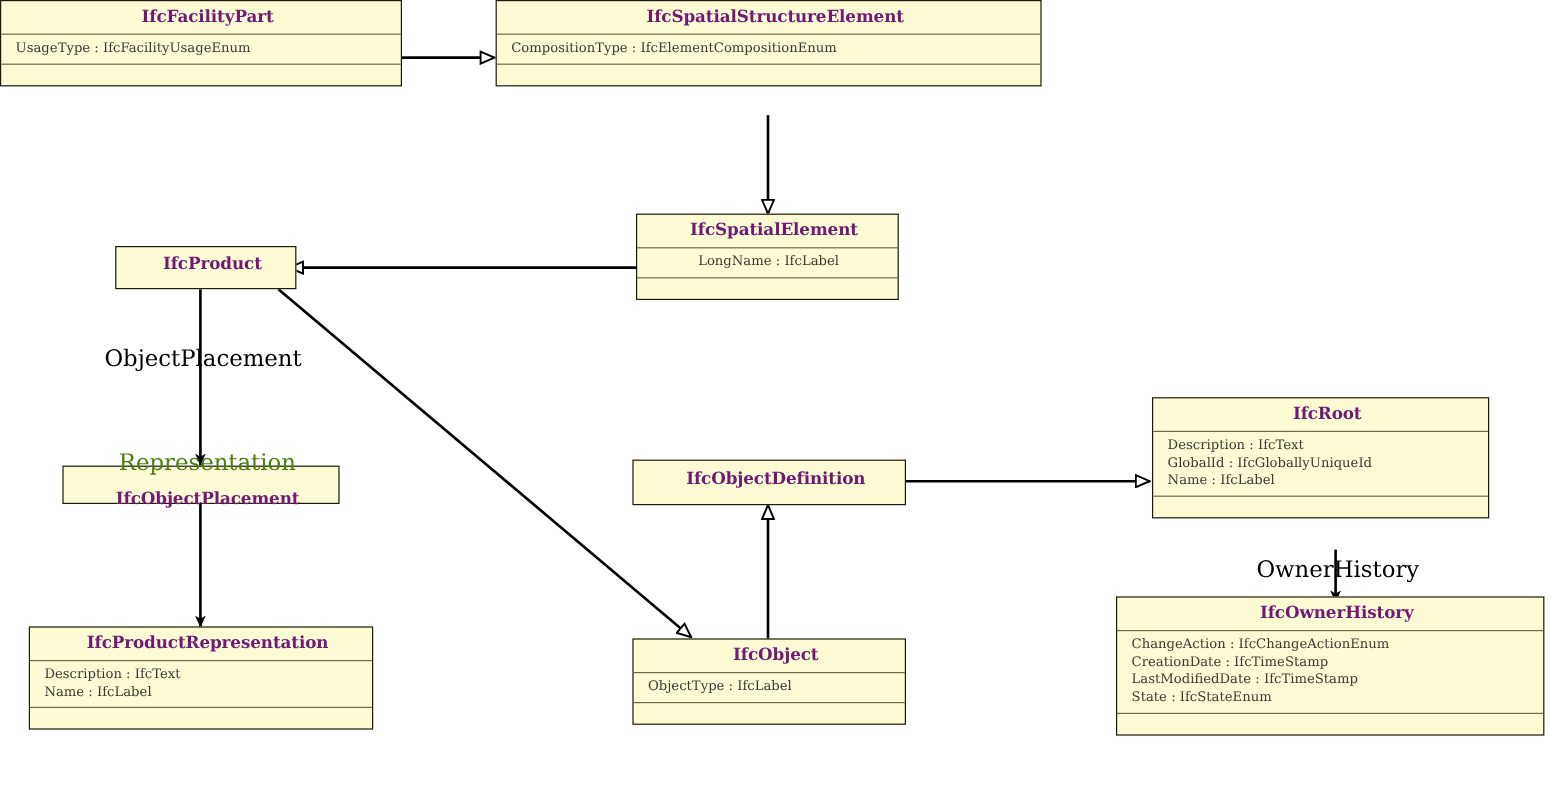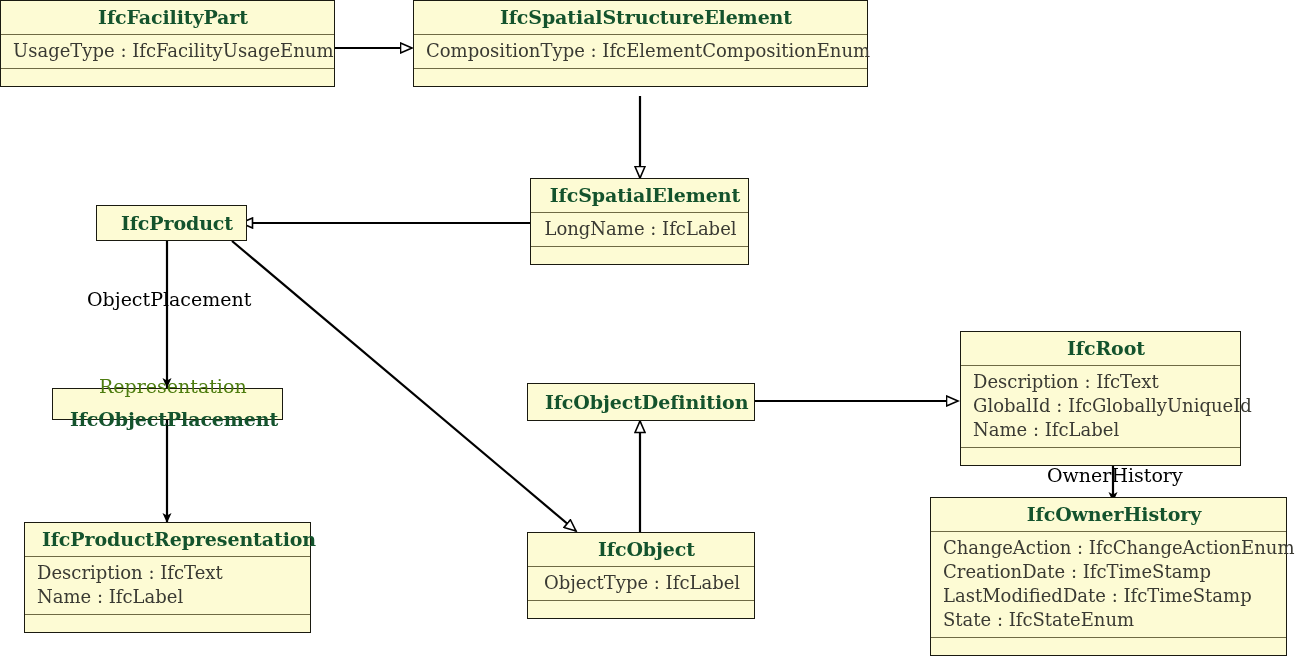--- a/index.html
+++ b/index.html
@@ -27,34 +27,34 @@
   .uml-class {
     position: absolute;
     background: #fdfbd4;
     border: 1.5px solid #1a1a10;
     box-sizing: border-box;
     z-index: 2;
   }
   .uml-title {
     text-align: center;
     font-weight: bold;
-    font-size: 19px;
-    color: #14532d;
+    font-size: 14px;
+    color: #701a75;
     padding: 5px 6px 6px 6px;
     letter-spacing: -0.1px;
     white-space: nowrap;
     margin-left: 11px;
   }
   .uml-sep {
     height: 0;
     border-top: 1.5px solid #6f6a44;
   }
   .uml-attrs {
     padding: 4px 10px 5px 12px;
-    font-size: 18px;
+    font-size: 11px;
     color: #3a3a33;
     line-height: 1.33;
   }
   .uml-attrs div { white-space: nowrap; }
   .uml-foot {
     height: 17px;
   }
   .edge-label {
     position: absolute;
     font-size: 19px;
@@ -147,21 +147,21 @@
     <div class="uml-foot"></div>
   </div>
 
   <div class="uml-class" style="left:527px; top:383px; width:228px; height:38px;">
     <div class="uml-title" style="padding-top:7px;">IfcObjectDefinition</div>
   </div>
 
   <div class="uml-class" style="left:527px; top:532px; width:228px;">
     <div class="uml-title">IfcObject</div>
     <div class="uml-sep"></div>
-    <div class="uml-attrs" style="text-align:center;">
+    <div class="uml-attrs" style="">
       <div>ObjectType : IfcLabel</div>
     </div>
     <div class="uml-sep"></div>
     <div class="uml-foot"></div>
   </div>
 
   <div class="uml-class" style="left:960px; top:331px; width:281px;">
     <div class="uml-title">IfcRoot</div>
     <div class="uml-sep"></div>
     <div class="uml-attrs">

